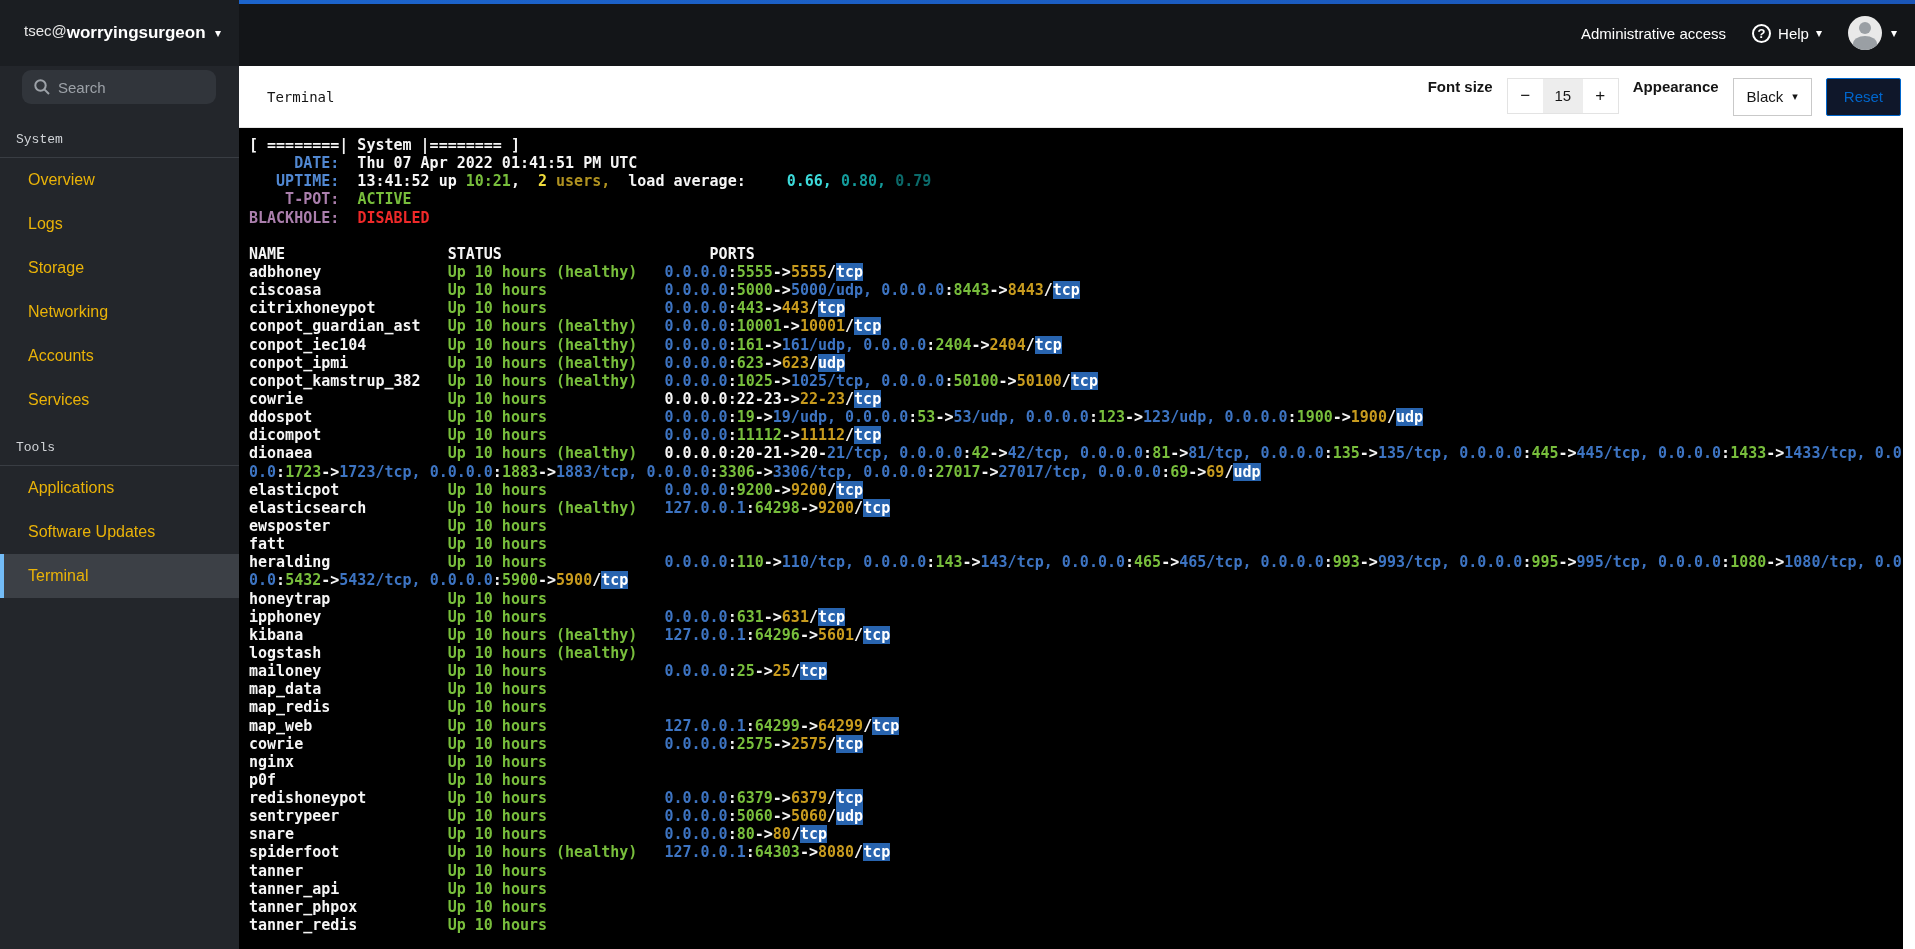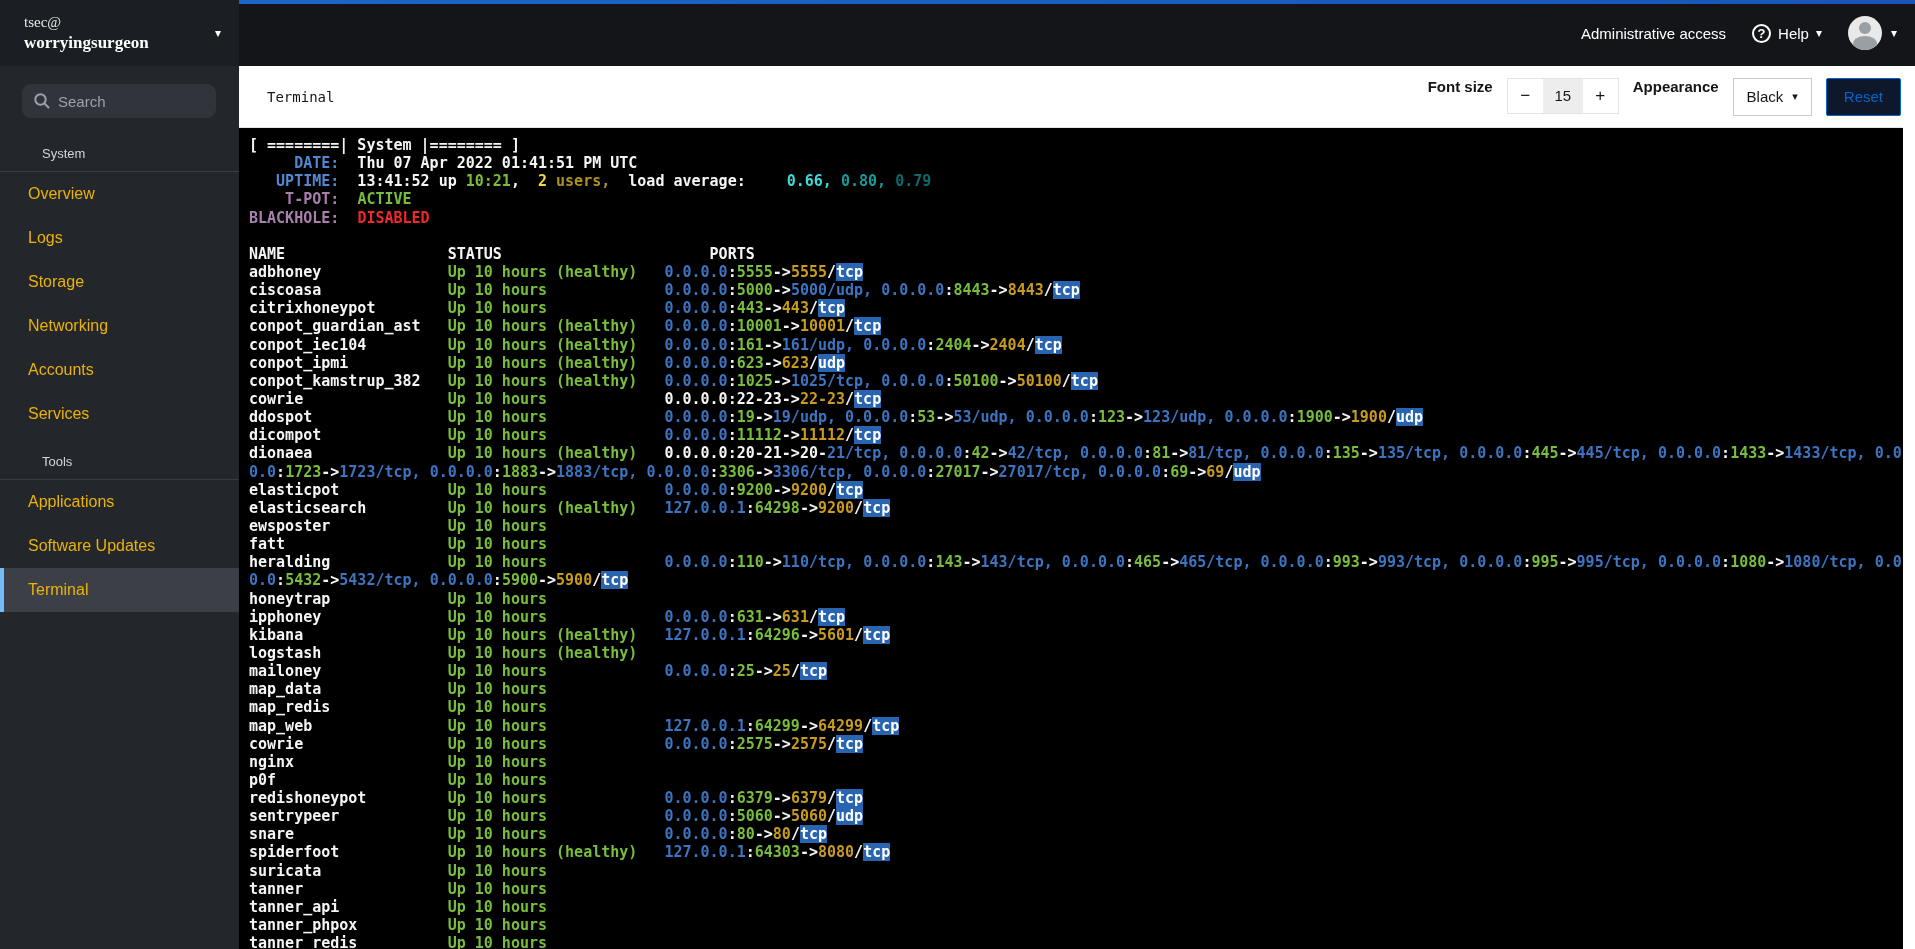--- a/index.html
+++ b/index.html
@@ -2,29 +2,29 @@
 <html><head>
 <meta charset="utf-8">
 <style>
   * { margin:0; padding:0; box-sizing:border-box; }
   html,body { width:1915px; height:949px; overflow:hidden; background:#000; font-family:"Liberation Sans", sans-serif; }
   .app { position:relative; width:1915px; height:949px; }
 
   
   .sidebar { position:absolute; left:0; top:0; width:239px; height:949px; background:#23262b; z-index:5; }
   .sidebar-header { height:66px; background:#1b1e22; display:flex; align-items:center; justify-content:space-between; padding:0 18px 0 24px; cursor:pointer; }
-  .host-text { display:flex; flex-direction:column; line-height:1.25;font-family:Liberation Serif, serif; }
+  .host-text { display:flex; line-height:1.25; }
   .host-user { color:#e8e8e8; font-size:15px; }
   .host-name { color:#ffffff; font-size:17px; font-weight:bold; }
   .caret { color:#ffffff; font-size:12px; }
-  .search-wrap { margin:18px 12px 10px 22px; position:relative;text-decoration:underline; }
+  .search-wrap { margin:4px 12px 10px 22px; position:relative;text-decoration:underline; }
   .search-wrap input { width:194px; height:34px; background:#31353b; border:none; border-radius:9px; color:#e0e0e0; font-size:15px; padding:0 10px 0 36px; outline:none; font-family:"Liberation Sans", sans-serif; }
   .search-wrap input::placeholder { color:#9da2a8; }
   .search-icon { position:absolute; left:11px; top:8px; }
-  .section-title { color:#d2d5d9; font-size:13px; padding:18px 0 10px 42px; }
+  .section-title { color:#d2d5d9; font-size:13px; padding:18px 0 10px 16px;font-family:Liberation Mono, monospace; }
   .nav-divider { border:none; border-top:1px solid #393d43; margin:0; }
   .nav-item { color:#eab308; font-size:16px; padding:13px 0 13px 24px; cursor:pointer; border-left:4px solid transparent; }
   .nav-item.active { background:#3c4046; border-left:4px solid #73bcf7; }
 
   
   .masthead { position:absolute; left:239px; top:0; width:1676px; height:66px; background:#131518; display:flex; align-items:center; justify-content:flex-end; gap:26px; padding-right:18px; }
   .masthead::before { content:""; position:absolute; left:0; top:0; right:0; height:4px; background:linear-gradient(90deg,#1c64cc,#1a56b8); }
   .admin-access { color:#ffffff; font-size:15px; cursor:pointer; }
   .help-group { display:flex; align-items:center; gap:7px; color:#ffffff; font-size:15px; cursor:pointer; }
   .help-icon { width:19px; height:19px; border:2px solid #ffffff; border-radius:50%; color:#ffffff; font-size:13px; font-weight:bold; display:flex; align-items:center; justify-content:center; }
@@ -172,21 +172,20 @@
       <div class="term-line"><span class="c-w">map_data              </span><span class="c-g">Up 10 hours</span></div>
       <div class="term-line"><span class="c-w">map_redis             </span><span class="c-g">Up 10 hours</span></div>
       <div class="term-line"><span class="c-w">map_web               </span><span class="c-g">Up 10 hours             </span><span class="c-b">127.0.0.1</span><span class="c-w">:</span><span class="c-g">64299</span><span class="c-w">-&gt;</span><span class="c-o">64299</span><span class="c-w">/</span><span class="c-hl">tcp</span></div>
       <div class="term-line"><span class="c-w">cowrie                </span><span class="c-g">Up 10 hours             </span><span class="c-b">0.0.0.0</span><span class="c-w">:</span><span class="c-g">2575</span><span class="c-w">-&gt;</span><span class="c-o">2575</span><span class="c-w">/</span><span class="c-hl">tcp</span></div>
       <div class="term-line"><span class="c-w">nginx                 </span><span class="c-g">Up 10 hours</span></div>
       <div class="term-line"><span class="c-w">p0f                   </span><span class="c-g">Up 10 hours</span></div>
       <div class="term-line"><span class="c-w">redishoneypot         </span><span class="c-g">Up 10 hours             </span><span class="c-b">0.0.0.0</span><span class="c-w">:</span><span class="c-g">6379</span><span class="c-w">-&gt;</span><span class="c-o">6379</span><span class="c-w">/</span><span class="c-hl">tcp</span></div>
       <div class="term-line"><span class="c-w">sentrypeer            </span><span class="c-g">Up 10 hours             </span><span class="c-b">0.0.0.0</span><span class="c-w">:</span><span class="c-g">5060</span><span class="c-w">-&gt;</span><span class="c-o">5060</span><span class="c-w">/</span><span class="c-hl">udp</span></div>
       <div class="term-line"><span class="c-w">snare                 </span><span class="c-g">Up 10 hours             </span><span class="c-b">0.0.0.0</span><span class="c-w">:</span><span class="c-g">80</span><span class="c-w">-&gt;</span><span class="c-o">80</span><span class="c-w">/</span><span class="c-hl">tcp</span></div>
       <div class="term-line"><span class="c-w">spiderfoot            </span><span class="c-g">Up 10 hours (healthy)   </span><span class="c-b">127.0.0.1</span><span class="c-w">:</span><span class="c-g">64303</span><span class="c-w">-&gt;</span><span class="c-o">8080</span><span class="c-w">/</span><span class="c-hl">tcp</span></div>
-      <div class="term-line"><span class="c-w">suricata              </span><span class="c-g">Up 10 hours</span></div>
       <div class="term-line"><span class="c-w">tanner                </span><span class="c-g">Up 10 hours</span></div>
       <div class="term-line"><span class="c-w">tanner_api            </span><span class="c-g">Up 10 hours</span></div>
       <div class="term-line"><span class="c-w">tanner_phpox          </span><span class="c-g">Up 10 hours</span></div>
       <div class="term-line"><span class="c-w">tanner_redis          </span><span class="c-g">Up 10 hours</span></div>
     </div>
 
   <div class="scroll-strip"></div>
 
 </div>
 

